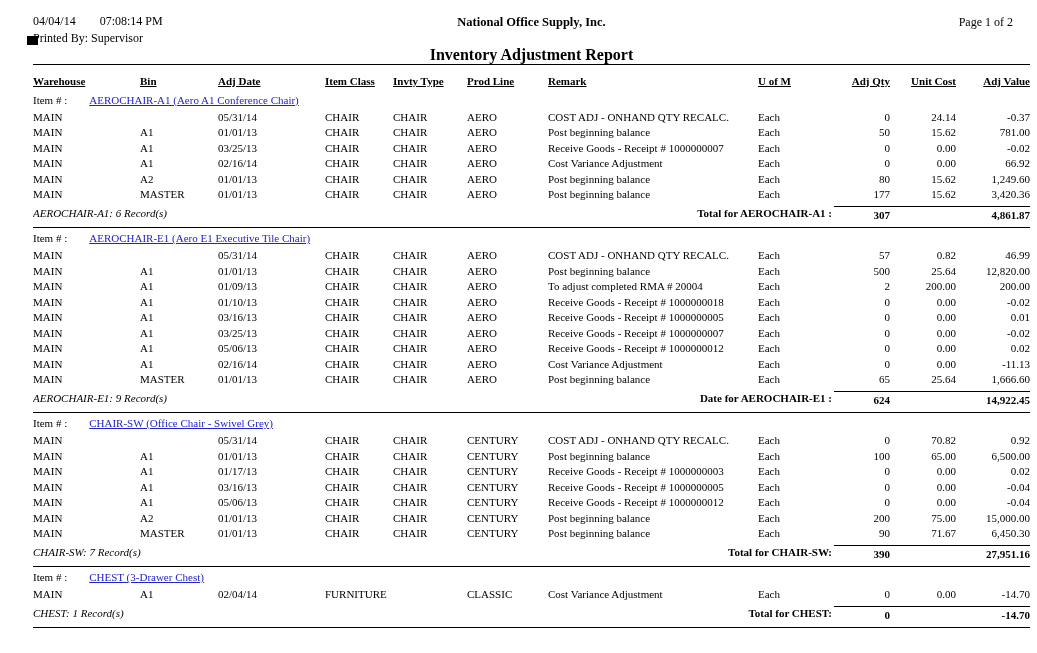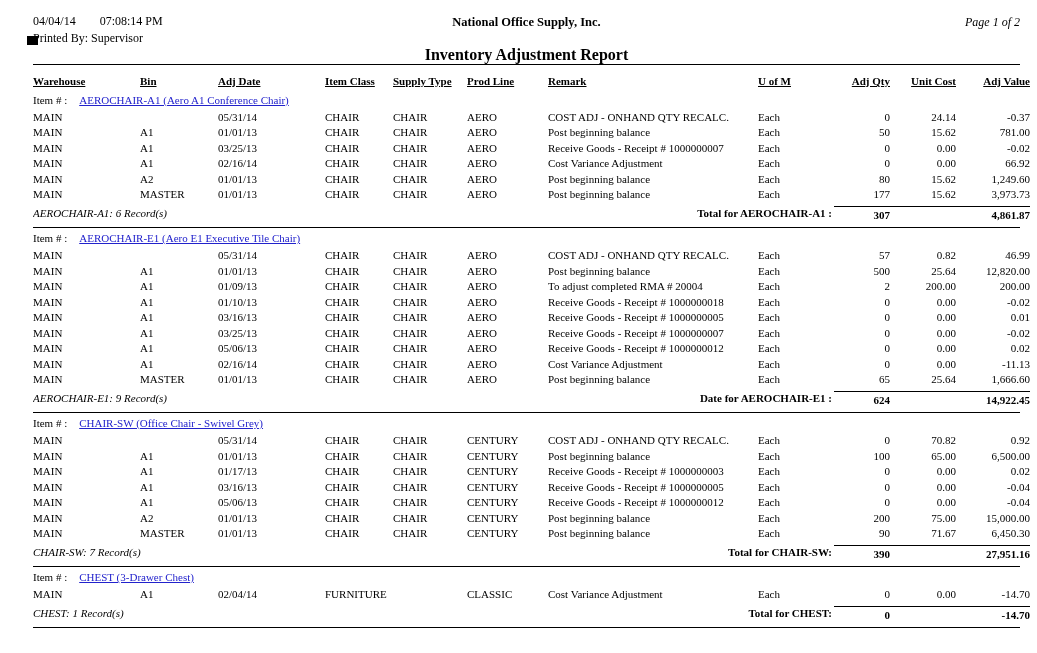--- a/index.html
+++ b/index.html
@@ -7,51 +7,51 @@
   html, body { background: #ffffff; }
   body {
     font-family: "Liberation Serif", "DejaVu Serif", serif;
     color: #000;
   }
   .page {
     width: 1037px;
     height: 653px;
     background: #fff;
     position: relative;
-    padding: 13px 17px 0 33px;
+    padding: 13px 7px 0 33px;
     overflow: hidden;
   }
   
   .report-header { position: relative; height: 50px; }
   .hdr-left { position: absolute; left: 0; top: 0; font-size: 12px; line-height: 17px; }
   .time { margin-left: 24px; }
   .hdr-center { text-align: center; padding-top: 2px; }
   .company { font-size: 12.5px; font-weight: bold; }
   .title { font-size: 16px; font-weight: bold; margin-top: 16px; }
-  .hdr-right { position: absolute; right: 0; top: 2px; font-size: 12px; font-style: italic; }
+  .hdr-right { position: absolute; right: 17px; top: 2px; font-size: 12px; }
   .marker { position: absolute; left: -6px; top: 23px; width: 11px; height: 9px; background: #000; }
   .rule { border-top: 1px solid #000; margin-top: 1px; }
 
   
   .grid {
     display: grid;
     grid-template-columns: 107px 78px 107px 68px 74px 81px 210px 76px 56px 66px 74px;
     font-size: 11px;
     line-height: 15.5px;
   }
   .c { overflow: hidden; white-space: nowrap; }
   .c8, .c9, .c10, .num { text-align: right; }
   .col-headers { margin-top: 9px; margin-bottom: 3px; font-weight: bold; }
   .ch { text-decoration: underline; }
 
   
   .group { border-bottom: 1px solid #000; padding-bottom: 4px; margin-bottom: 3px; }
   .item-line { font-size: 11px; line-height: 15px; margin: 3px 0 2px; }
   .item-label { color: #000; }
-  .item-link { color: #2222cc; margin-left: 12px; cursor: pointer; }
+  .item-link { color: #2222cc; margin-left: 22px; cursor: pointer; }
   .footer-row { margin-top: 3px; }
   .records { grid-column: 1 / 4; font-style: italic; }
   .total-label { grid-column: 4 / 9; text-align: right; font-weight: bold; padding-right: 2px; }
   .total-qty { grid-column: 9 / 10; border-top: 1px solid #000; padding-top: 1px; font-weight: bold; }
   .total-value { grid-column: 10 / 12; border-top: 1px solid #000; padding-top: 1px; font-weight: bold; }
 </style>
 </head>
 <body>
 
 <div class="page">
@@ -71,21 +71,21 @@
     <div class="marker"></div>
   </div>
 
   <div class="rule"></div>
 
   <div class="grid col-headers">
     <span class="c ch c0">Warehouse</span>
     <span class="c ch c1">Bin</span>
     <span class="c ch c2">Adj Date</span>
     <span class="c ch c3">Item Class</span>
-    <span class="c ch c4">Supply Type</span>
+    <span class="c ch c4">Invty Type</span>
     <span class="c ch c5">Prod Line</span>
     <span class="c ch c6">Remark</span>
     <span class="c ch c7">U of M</span>
     <span class="c ch c8">Adj Qty</span>
     <span class="c ch c9">Unit Cost</span>
     <span class="c ch c10">Adj Value</span>
   </div>
 
   <div id="groups">
       <section class="group">
@@ -159,21 +159,21 @@
           <span class="c c0">MAIN</span>
           <span class="c c1">MASTER</span>
           <span class="c c2">01/01/13</span>
           <span class="c c3">CHAIR</span>
           <span class="c c4">CHAIR</span>
           <span class="c c5">AERO</span>
           <span class="c c6">Post beginning balance</span>
           <span class="c c7">Each</span>
           <span class="c c8">177</span>
           <span class="c c9">15.62</span>
-          <span class="c c10">3,973.73</span>
+          <span class="c c10">3,420.36</span>
         </div>
         <div class="grid footer-row">
           <span class="c records">AEROCHAIR-A1: 6 Record(s)</span>
           <span class="c total-label">Total for AEROCHAIR-A1 :</span>
           <span class="c num total-qty">307</span>
           <span class="c num total-value">4,861.87</span>
         </div>
       </section>
       <section class="group">
         <div class="item-line"><span class="item-label">Item # :</span><a class="item-link" href="#">AEROCHAIR-E1 (Aero E1 Executive Tile Chair)</a></div>

